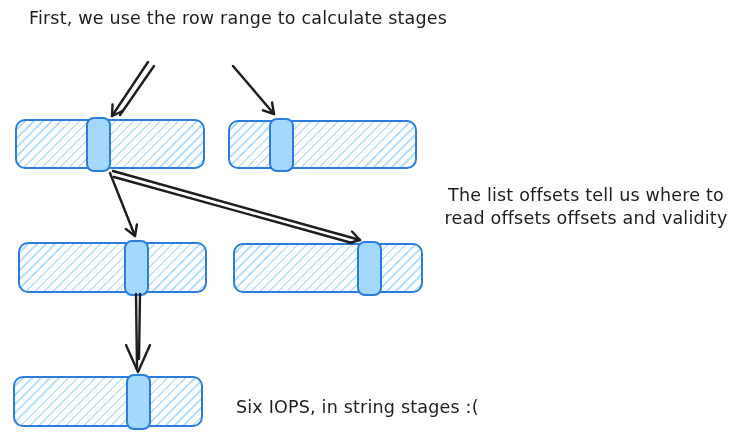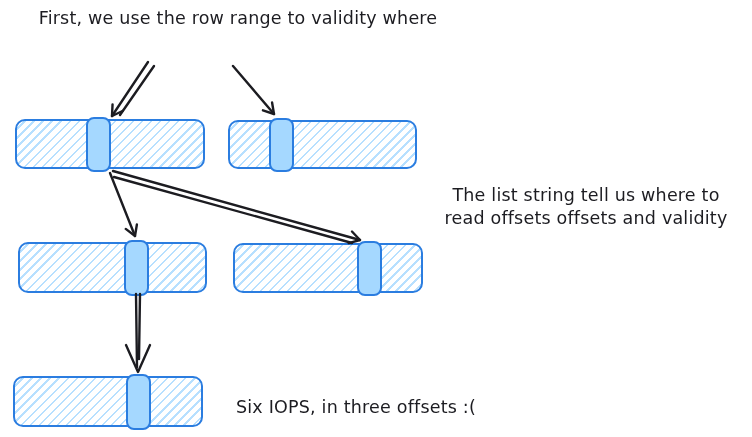--- a/index.html
+++ b/index.html
@@ -65,30 +65,30 @@
   .txt-right{left:420px;top:184px;width:332px;}
   .txt-finally{left:240px;top:330px;}
   .txt-summary{left:236px;top:396px;}
 </style>
 </head>
 <body>
 
 <div class="canvas">
 
   <div class="note center txt-top">
-    <div>First, we use the row range to validity where</div>
+    <div>First, we use the row range to calculate stages</div>
   </div>
 
   <div class="note center txt-right">
-    <div>The list string tell us where to</div>
+    <div>The list offsets tell us where to</div>
     <div>read offsets offsets and validity</div>
   </div>
 
 
-  <div class="note txt-summary">Six IOPS, in three offsets :(</div>
+  <div class="note txt-summary">Six IOPS, in string stages :(</div>
 
   <div class="bar bar1">
     <div class="seg seg1"></div>
   </div>
   <div class="bar bar2">
     <div class="seg seg2"></div>
   </div>
   <div class="bar bar3">
     <div class="seg seg3"></div>
   </div>

